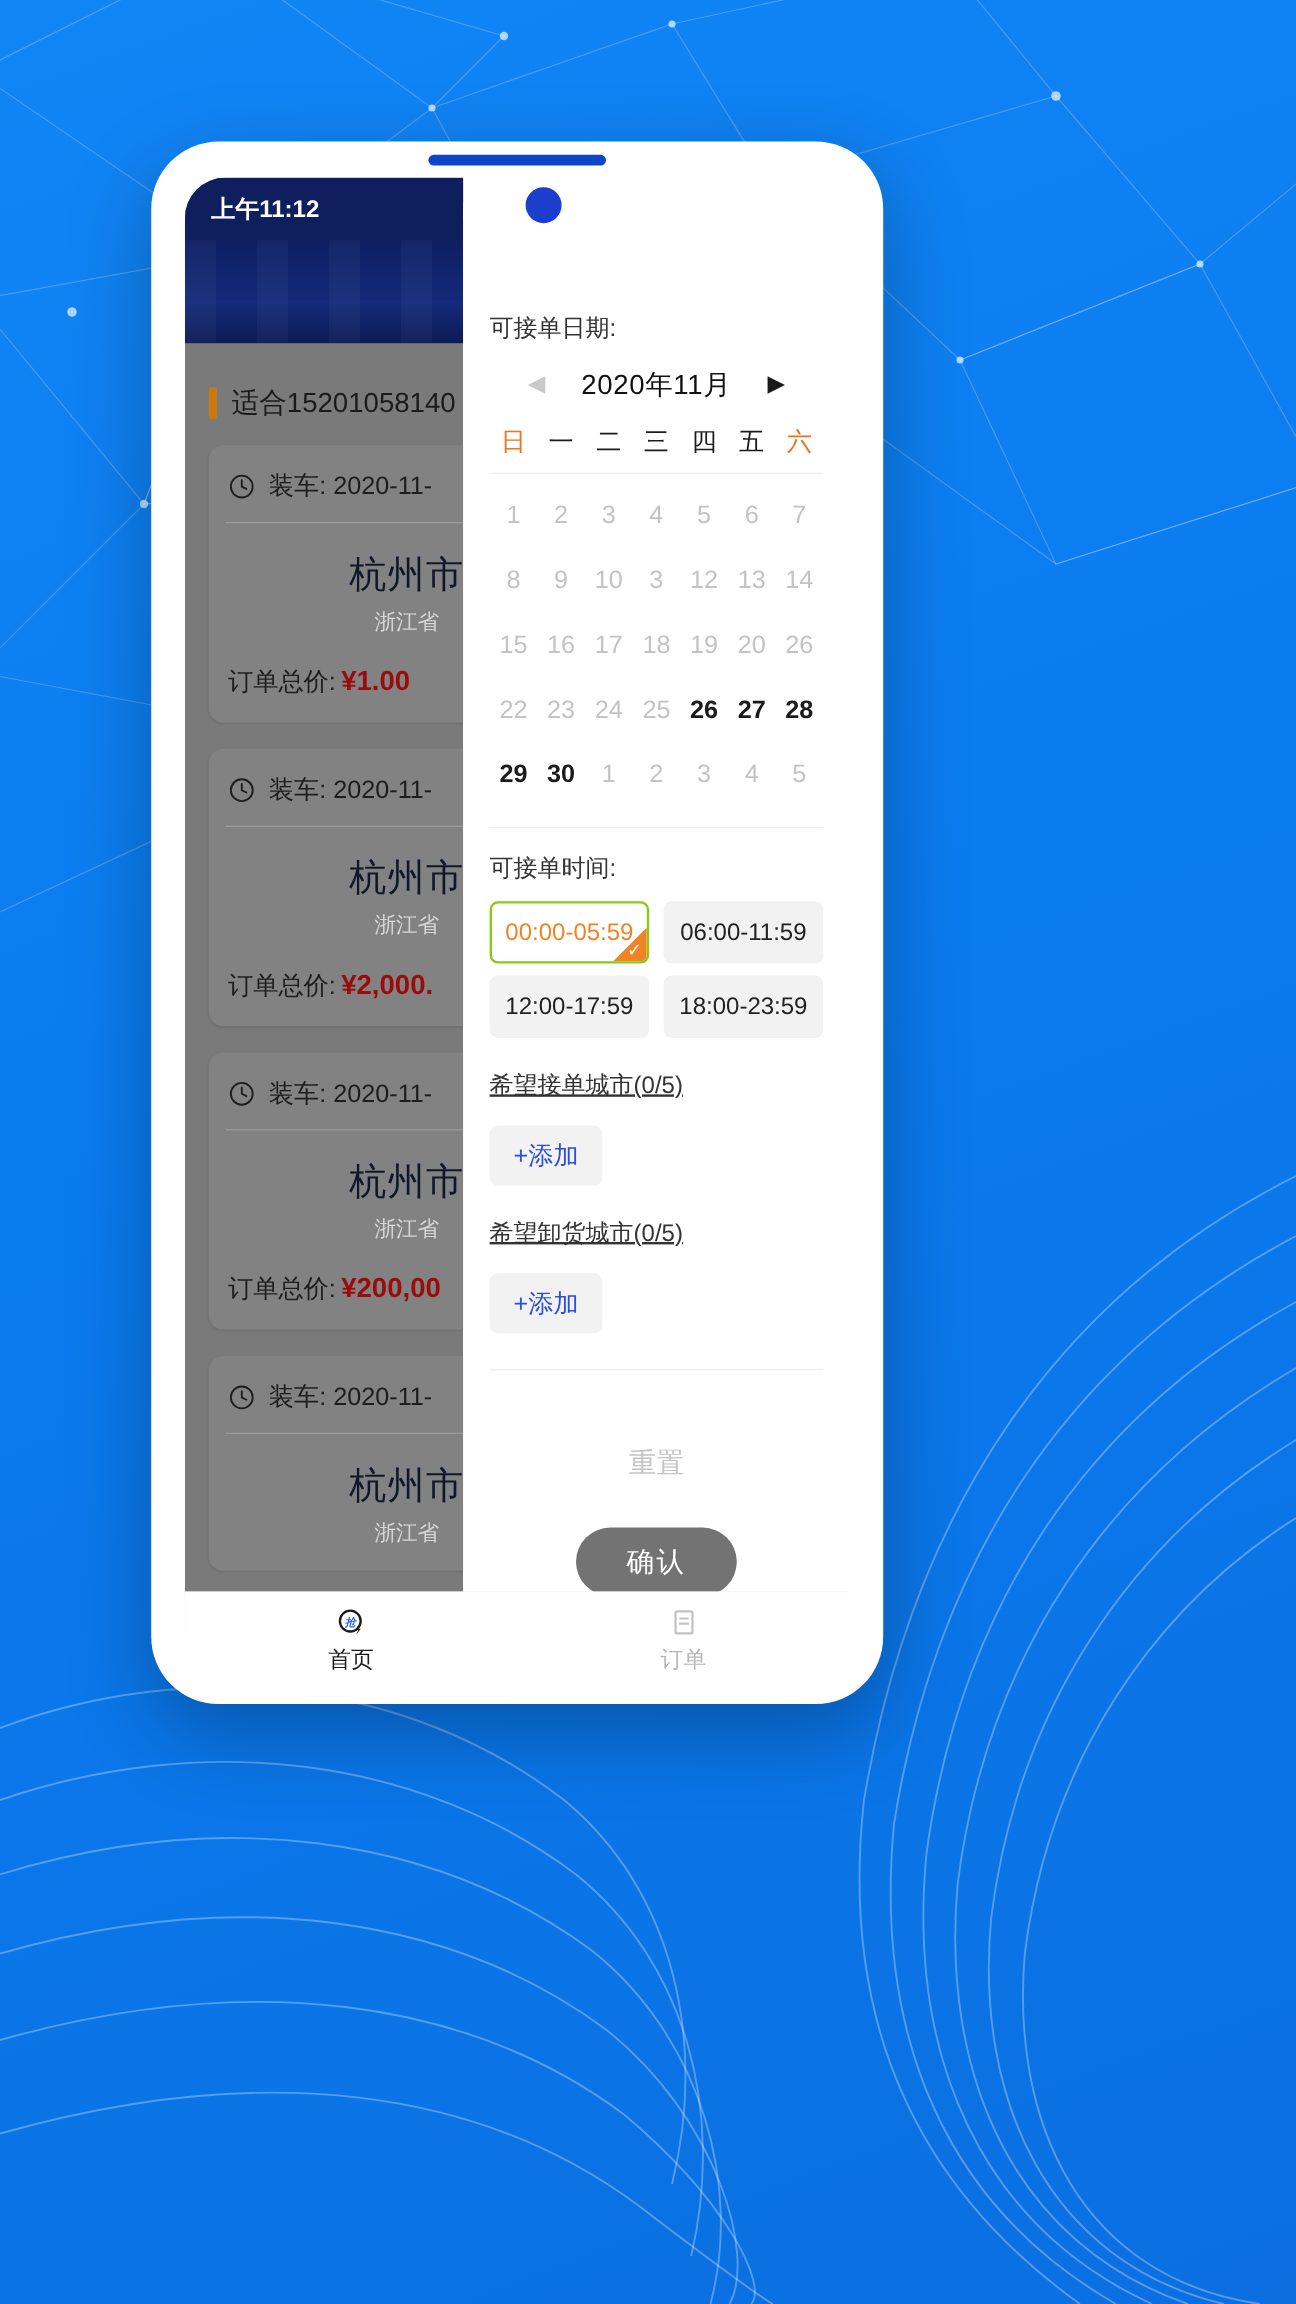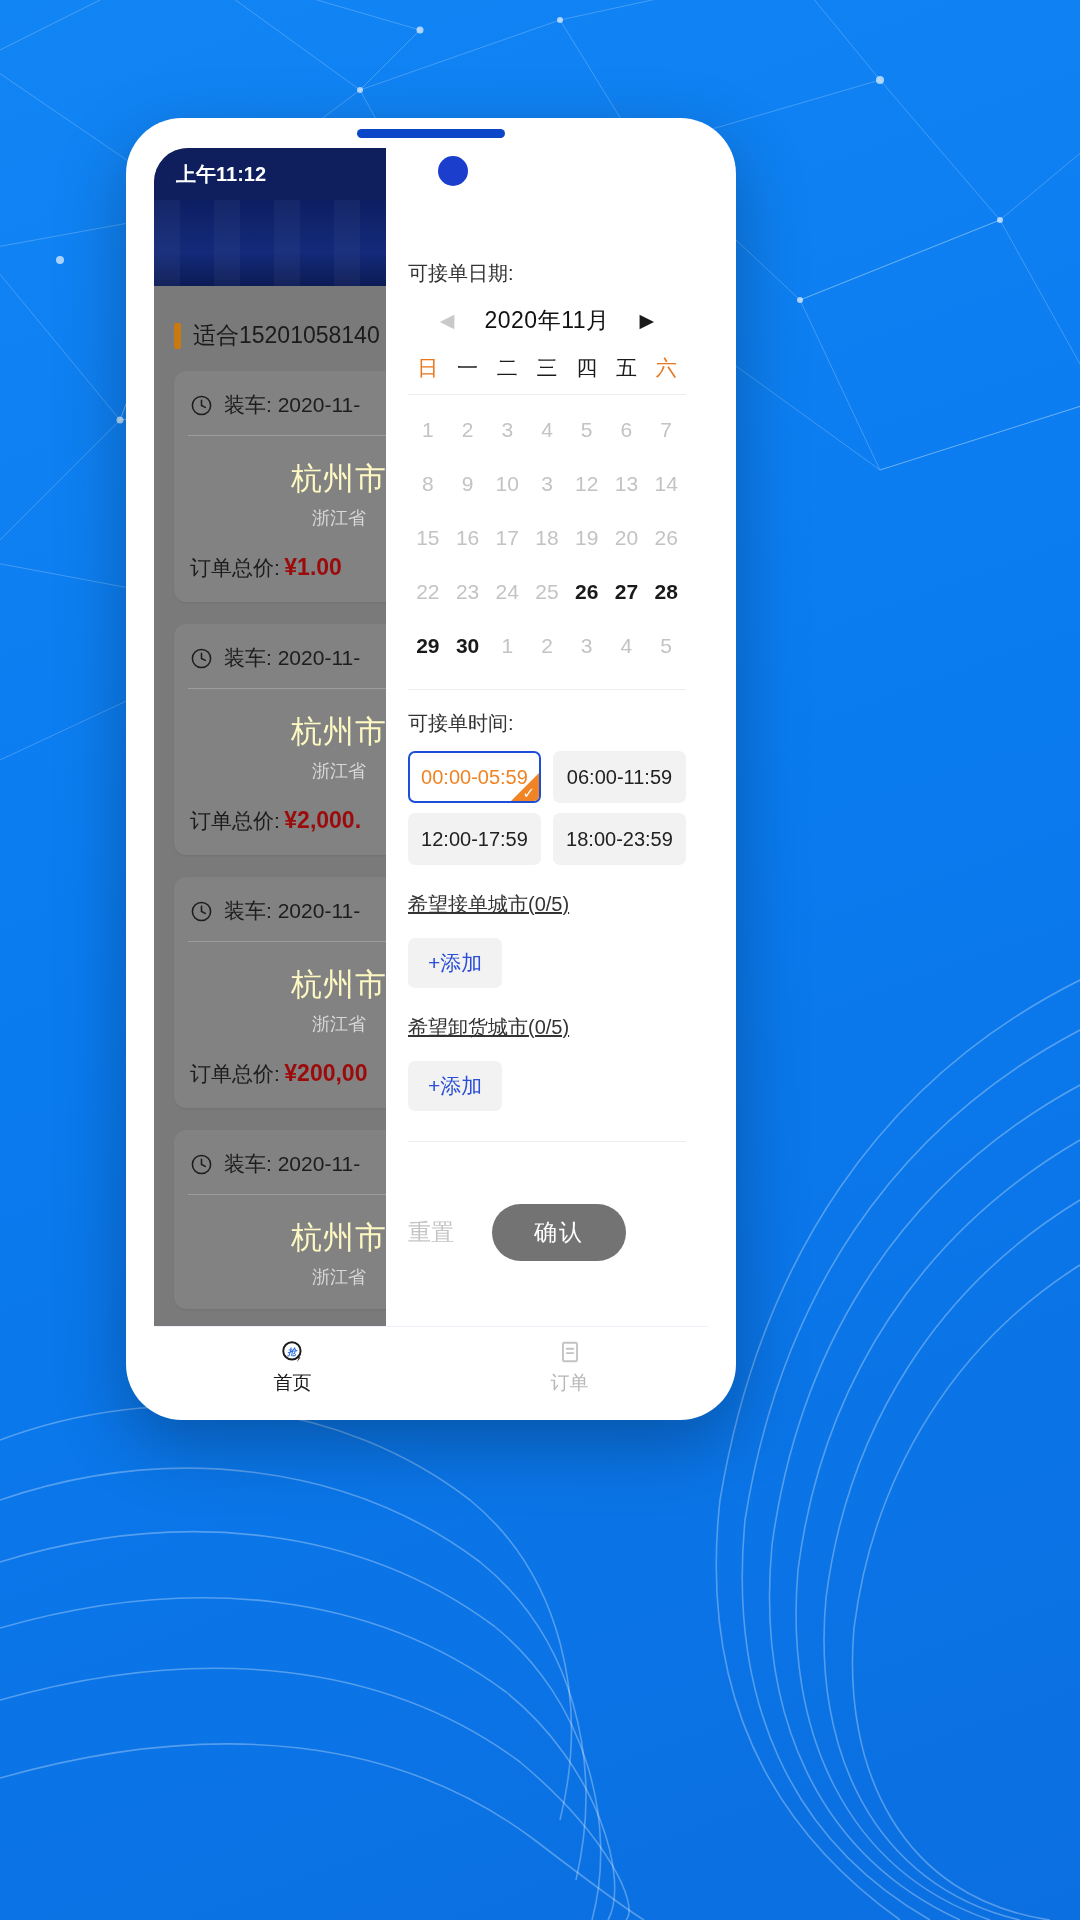--- a/index.html
+++ b/index.html
@@ -71,21 +71,21 @@
     border-radius:12px;
     padding:16px 0 18px 0;
     min-width:330px;
     box-shadow:0 1px 2px rgba(0,0,0,.08);
   }
   .oc-row1 { display:flex; align-items:center; gap:11px; padding:4px 0 16px 16px; white-space:nowrap; }
   .clock-ico { width:23px; height:23px; flex:0 0 auto; }
   .oc-row1 .t { font-size:21px; color:#1d1d1d; }
   .oc-sep { height:1px; background:rgba(255,255,255,.22); margin:0 14px; }
   .oc-city { text-align:center; padding:22px 0 2px 0; }
-  .oc-city .c1 { font-size:31px; color:#fef9c3; letter-spacing:1px;}
+  .oc-city .c1 { font-size:31px; color:#0f172a; letter-spacing:1px;}
   .oc-city .c2 { font-size:18px; color:#d8d8d8; margin-top:6px;}
   .oc-price { padding:22px 0 2px 16px; white-space:nowrap; }
   .oc-price .lab { font-size:21px; color:#1d1d1d; }
   .oc-price .val { font-size:23px; color:#9c0b0b; font-weight:bold; }
 
   
   #right-pane {
     position:absolute; left:232px; top:0; width:322px; height:1212px;
     background:#ffffff;
     border-top-left-radius:26px;
@@ -131,43 +131,43 @@
 
   
   #time-label { margin-bottom:14px; }
   #time-grid { display:grid; grid-template-columns:1fr 1fr; gap:10px 12px; }
   .slot {
     height:52px; border-radius:7px; background:#f2f2f2;
     display:flex; align-items:center; justify-content:center;
     font-size:20px; color:#222; position:relative; overflow:hidden;
   }
   .slot.selected {
-    background:#fff; border:2px solid #1d4ed8; color:#f08425;
+    background:#fff; border:2px solid #84cc16; color:#f08425;
   }
   .slot .corner {
     position:absolute; right:0; bottom:0; width:0; height:0;
     border-left:28px solid transparent; border-bottom:28px solid #f08425;
   }
   .slot .tick {
     position:absolute; right:4px; bottom:1px; color:#fff; font-size:15px; line-height:1;
   }
 
   
   .city-label { margin-top:26px;text-decoration:underline; }
   .add-btn {
     margin-top:14px; display:inline-flex; align-items:center; justify-content:center;
     background:#f2f2f2; border-radius:7px; padding:11px 20px;
     font-size:21px; color:#2b4fd6;
   }
   #city-bottom-divider { height:1px; background:#ededed; margin:30px 0 0 0; }
 
   
   #panel-actions {
-    display:flex; align-items:center; justify-content:flex-start;
-    gap:38px; margin-top:62px;
+    display:flex; align-items:center; justify-content:flex-end;
+    gap:38px; margin-top:62px;flex-direction:column;
   }
   #reset-btn { font-size:23px; color:#c4c4c4; }
   #confirm-btn {
     background:#737373; color:#fff; font-size:23px;
     border-radius:30px; padding:13px 42px; letter-spacing:2px;
   }
   .nav-item { flex:1; display:flex; flex-direction:column; align-items:center; justify-content:center; gap:5px;}
   .nav-item .lab { font-size:19px; color:#b7b7b7; }
   .nav-item.active .lab { color:#1b1b1b; }
   .nav-ico { width:26px; height:26px; }

